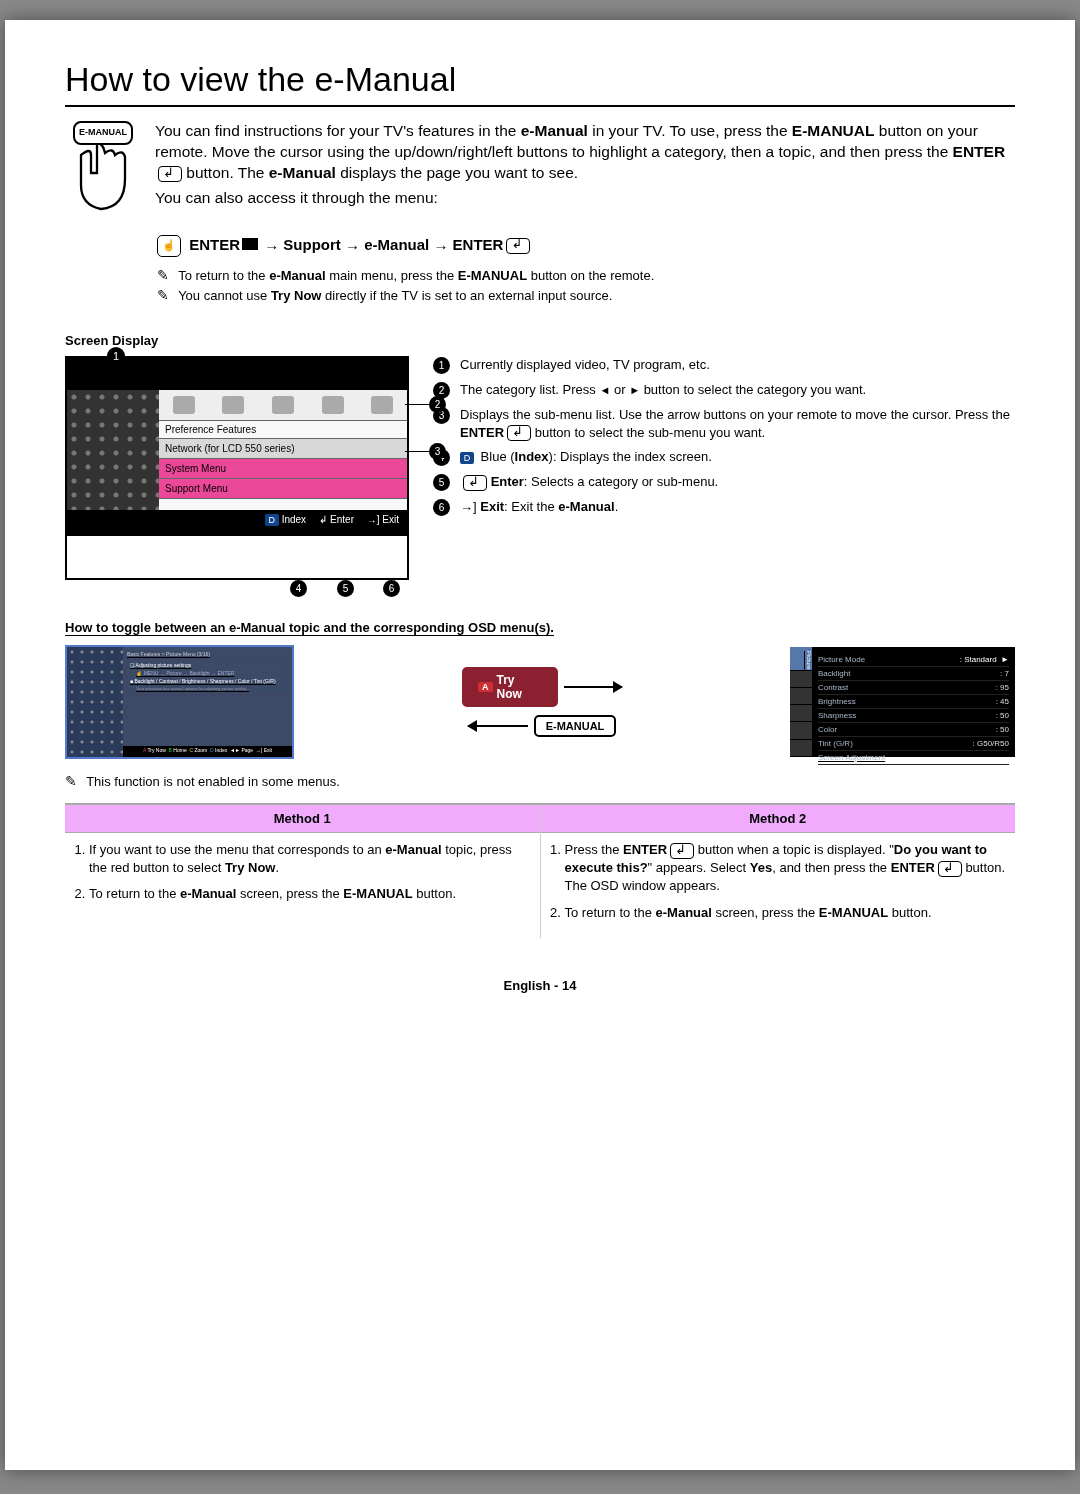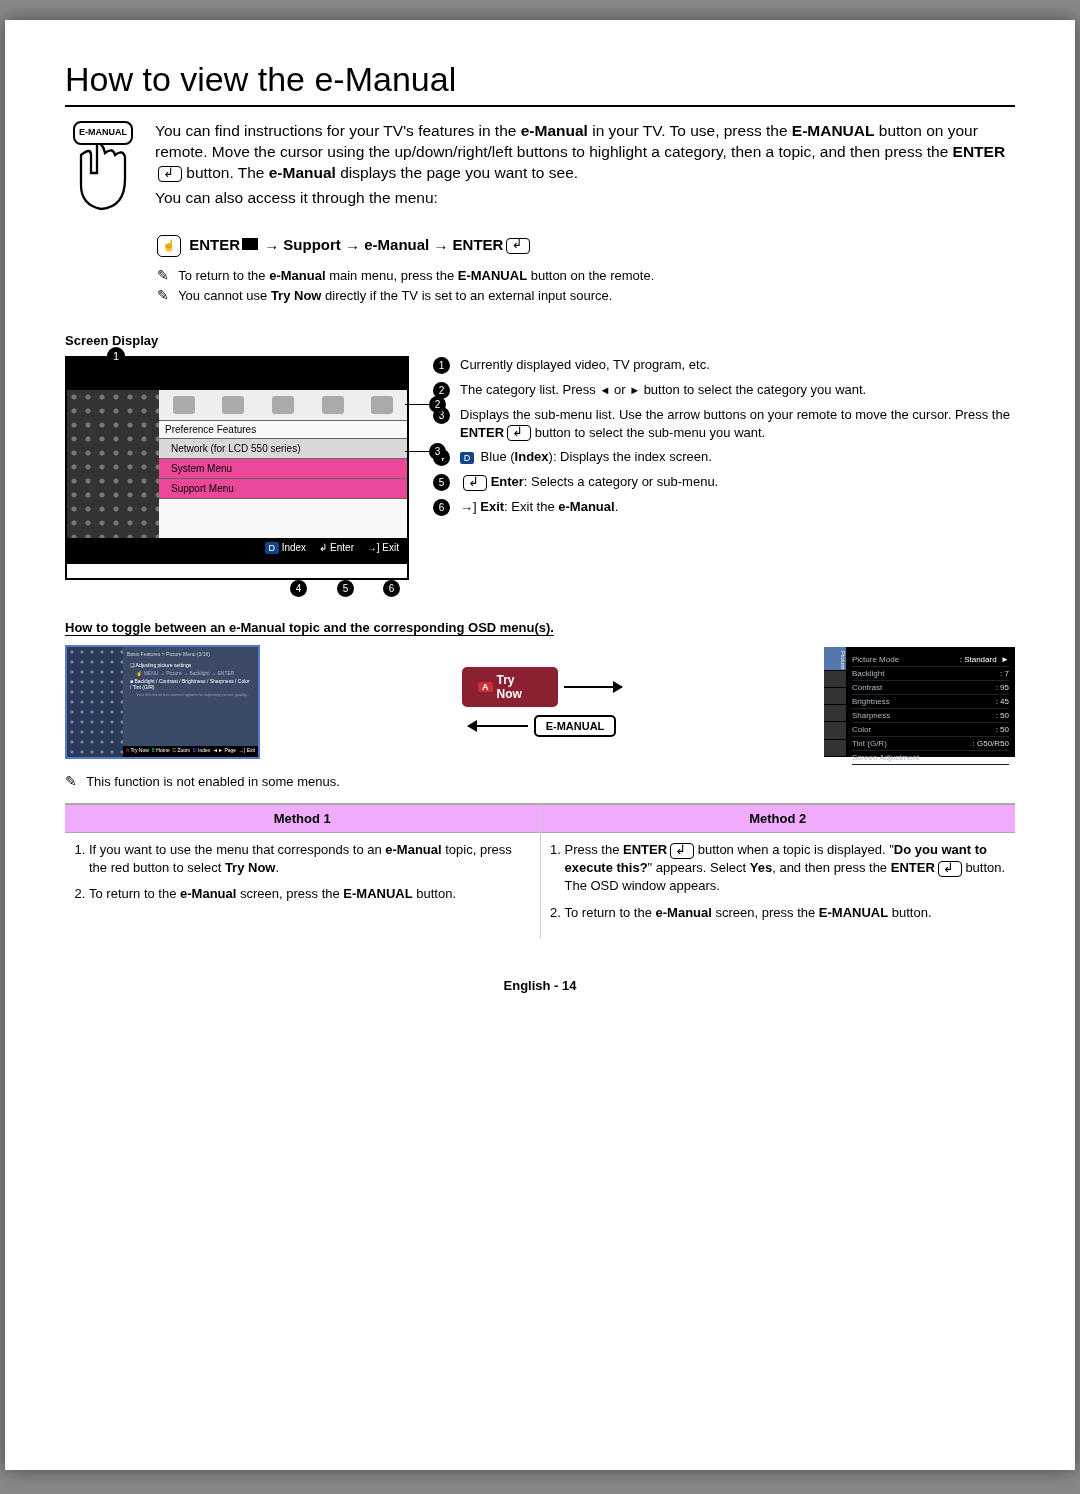--- a/index.html
+++ b/index.html
@@ -59,52 +59,52 @@
 
   .section-label { font-weight: bold; margin-top: 30px; margin-bottom: 8px; font-size: 13px;}
   .screen-row { display: flex; align-items: flex-start; gap: 24px; }
   .screen-display {
     width: 340px; height: 220px; position: relative;
     border: 2px solid #000;
   }
   .sd-top { height: 32px; background:#000; position:relative; }
   .sd-top .dot1 { position:absolute; left:40px; top:-11px; width:18px; height:18px;
       background:#000; color:#fff; border-radius:50%; text-align:center; font-size:11px; line-height:18px;}
-  .sd-body { display:flex; height: 148px; }
+  .sd-body { display:flex; height: 120px; }
   .sd-left { width: 92px; background:#333;
     background-image:
       radial-gradient(#777 2px, transparent 3px);
     background-size: 14px 14px;
   }
   .sd-right { flex:1; background:#fff; position:relative; }
   .sd-tabs { height:30px; background:#eee; border-bottom:1px solid #666; display:flex; align-items:center; justify-content:space-around;}
   .sd-tabs span { width:22px; height:18px; background:#aaa; border-radius:3px; display:inline-block;}
   .sd-pref { font-size:10px; padding:3px 6px; border-bottom:1px solid #666; background:#f8f8f8;}
-  .sd-item { font-size:10px; padding:4px 12px; border-bottom:1px solid #666; background:#d8d8d8;}
+  .sd-item { font-size:10px; padding:4px 6px; border-bottom:1px solid #666; background:#d8d8d8;}
   .sd-item.light { background:#ec4899; }
   .sd-blank { flex:1; background:#f8f8f8; }
   .sd-footer { height:22px; background:#000; color:#fff; font-size:10px; text-align:right; padding:4px 8px 0 0;}
   .sd-footer .fmark { display:inline-block; margin-left:10px;}
   .sd-callout-arrow { position:absolute; width:24px; border-top:1.5px solid #000; }
   .sd-callout-num {
     position:absolute; width:17px; height:17px; background:#000; color:#fff;
     border-radius:50%; font-size:10px; text-align:center; line-height:17px;
   }
   .legend { flex:1; }
   .legend-row { display:flex; align-items:flex-start; gap:10px; margin-bottom:7px; font-size:13px; line-height:1.35;}
   .legend-num { width:17px; height:17px; min-width:17px; background:#000; color:#fff;
     border-radius:50%; font-size:10px; text-align:center; line-height:17px; margin-top:1px;}
   .d-mark { display:inline-block; width:14px; height:12px; background:#114488; color:#fff;
     font-size:9px; text-align:center; line-height:12px; border-radius:2px; margin-right:3px; vertical-align:middle;}
   .arrow-tri { font-size:11px; }
 
   .toggle-heading { font-weight:bold; margin-top:40px; margin-bottom:10px; font-size:13px;
     text-decoration: underline; text-underline-offset: 3px;}
   .toggle-row { display:flex; justify-content:space-between; align-items:center; gap:18px;}
-  .mini-screen { width:191px; height:110px; border:2px solid #5577cc; background:#2a3a5a; position:relative; }
+  .mini-screen { width:225px; height:110px; border:2px solid #5577cc; background:#2a3a5a; position:relative;text-decoration:underline; }
   .mini-screen.osd { border:none; background:#000; display:flex; }
   .mini-left { width:56px; background: linear-gradient(135deg,#556,#223);
     background-image: radial-gradient(#888 1px, transparent 2px); background-size: 10px 10px;}
   .mini-right { flex:1; background:#3b4a66; color:#fff; font-size:5px; padding:4px; position:relative;}
   .mini-right .mh { font-size:5px; margin-bottom:2px;}
   .mini-footer { position:absolute; bottom:0; left:0; right:0; height:10px; background:#000;
     color:#fff; font-size:5px; text-align:center; padding-top:1px;}
   .mid-arrows { width:160px; display:flex; flex-direction:column; align-items:center; gap:8px; position:relative;}
   .pill { border:2px solid #000; border-radius:5px; background:#fff; padding:3px 10px;
     font-weight:bold; font-size:11px; display:flex; align-items:center; gap:4px;}

